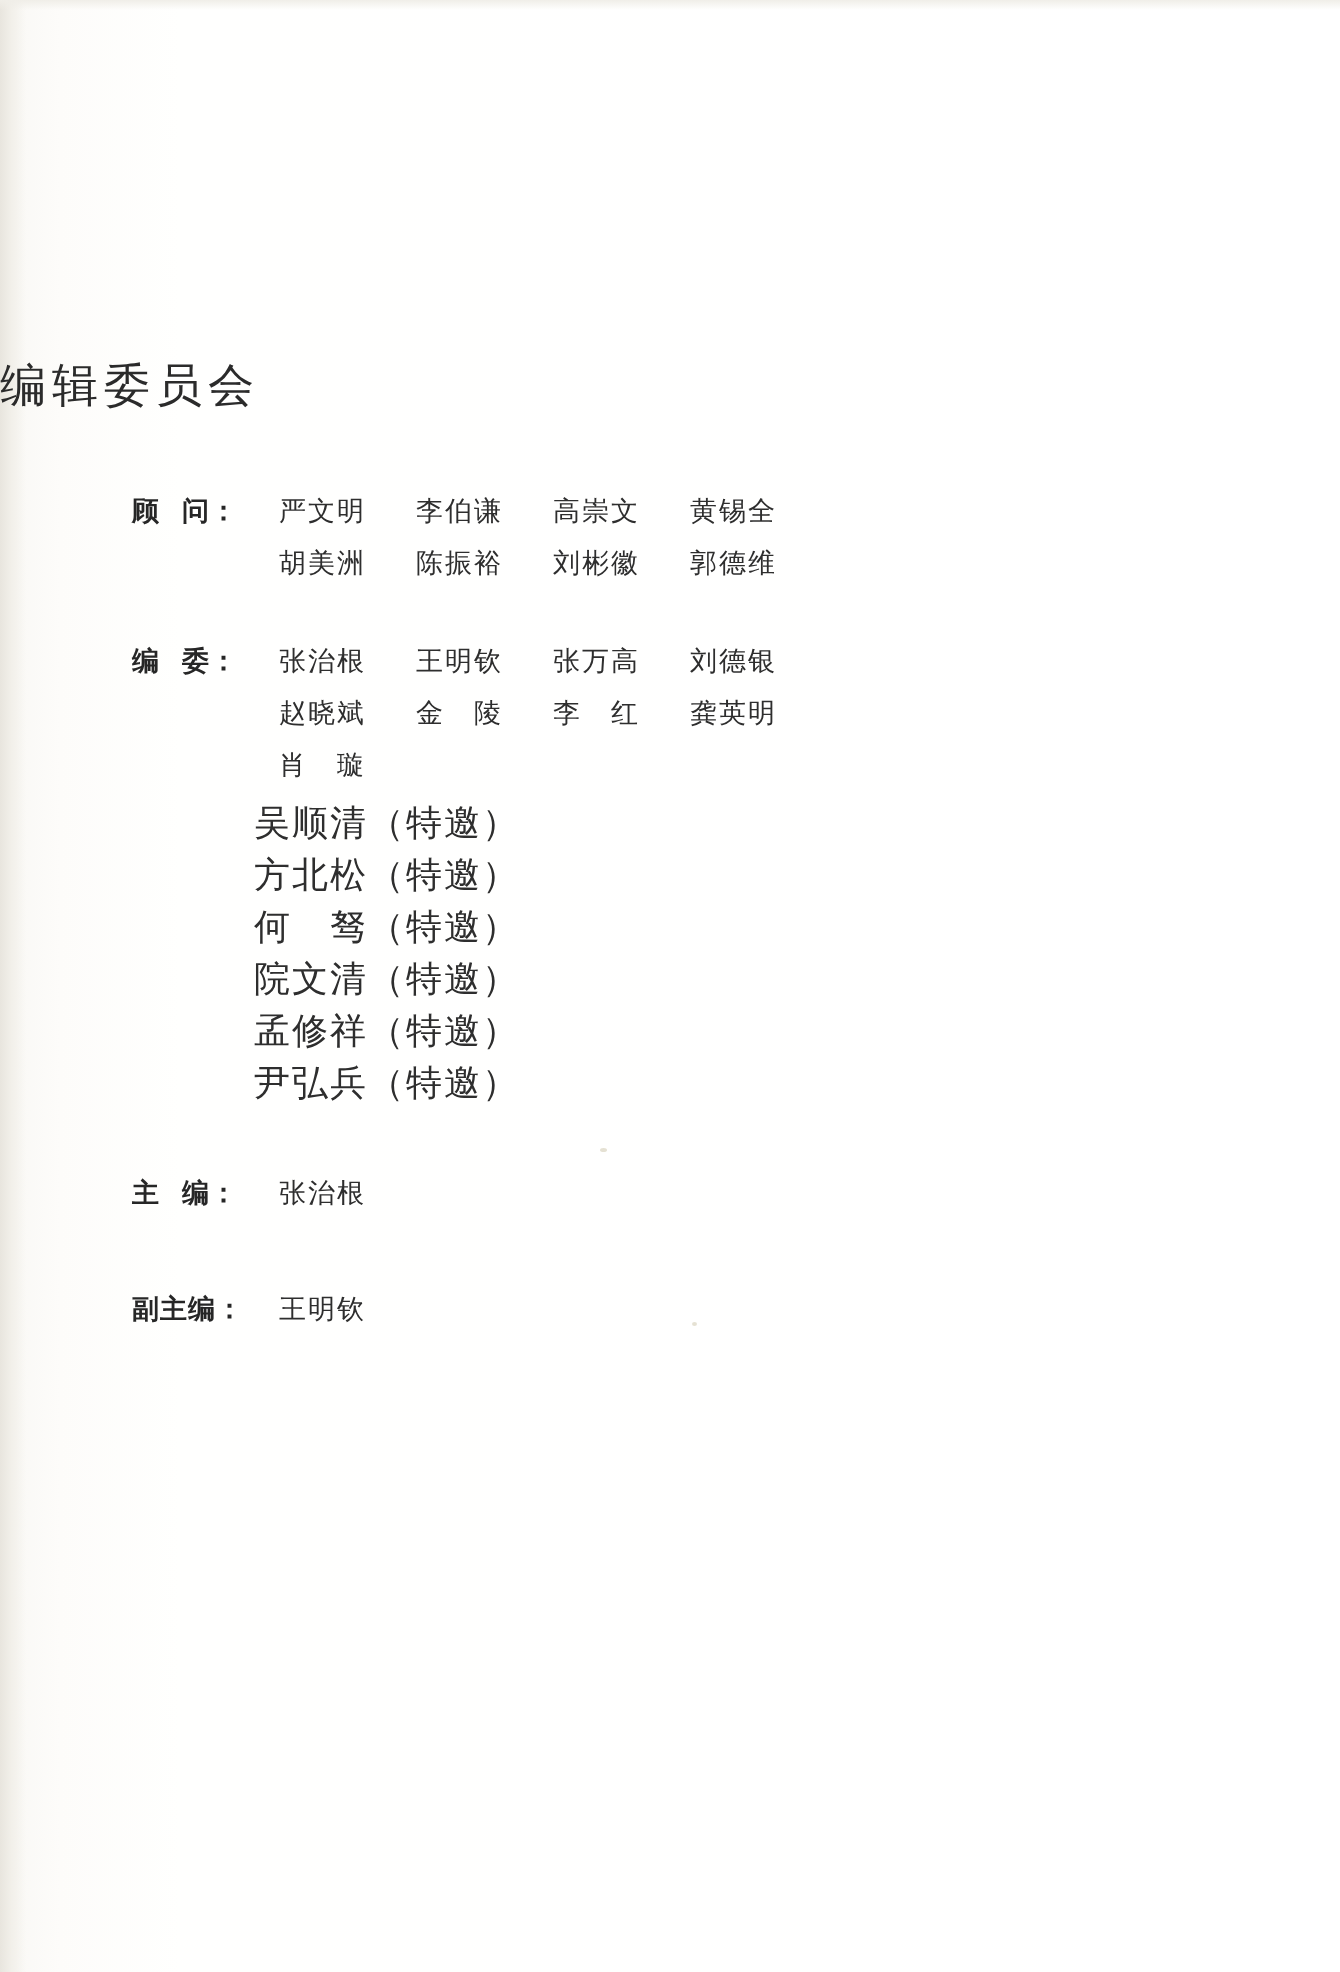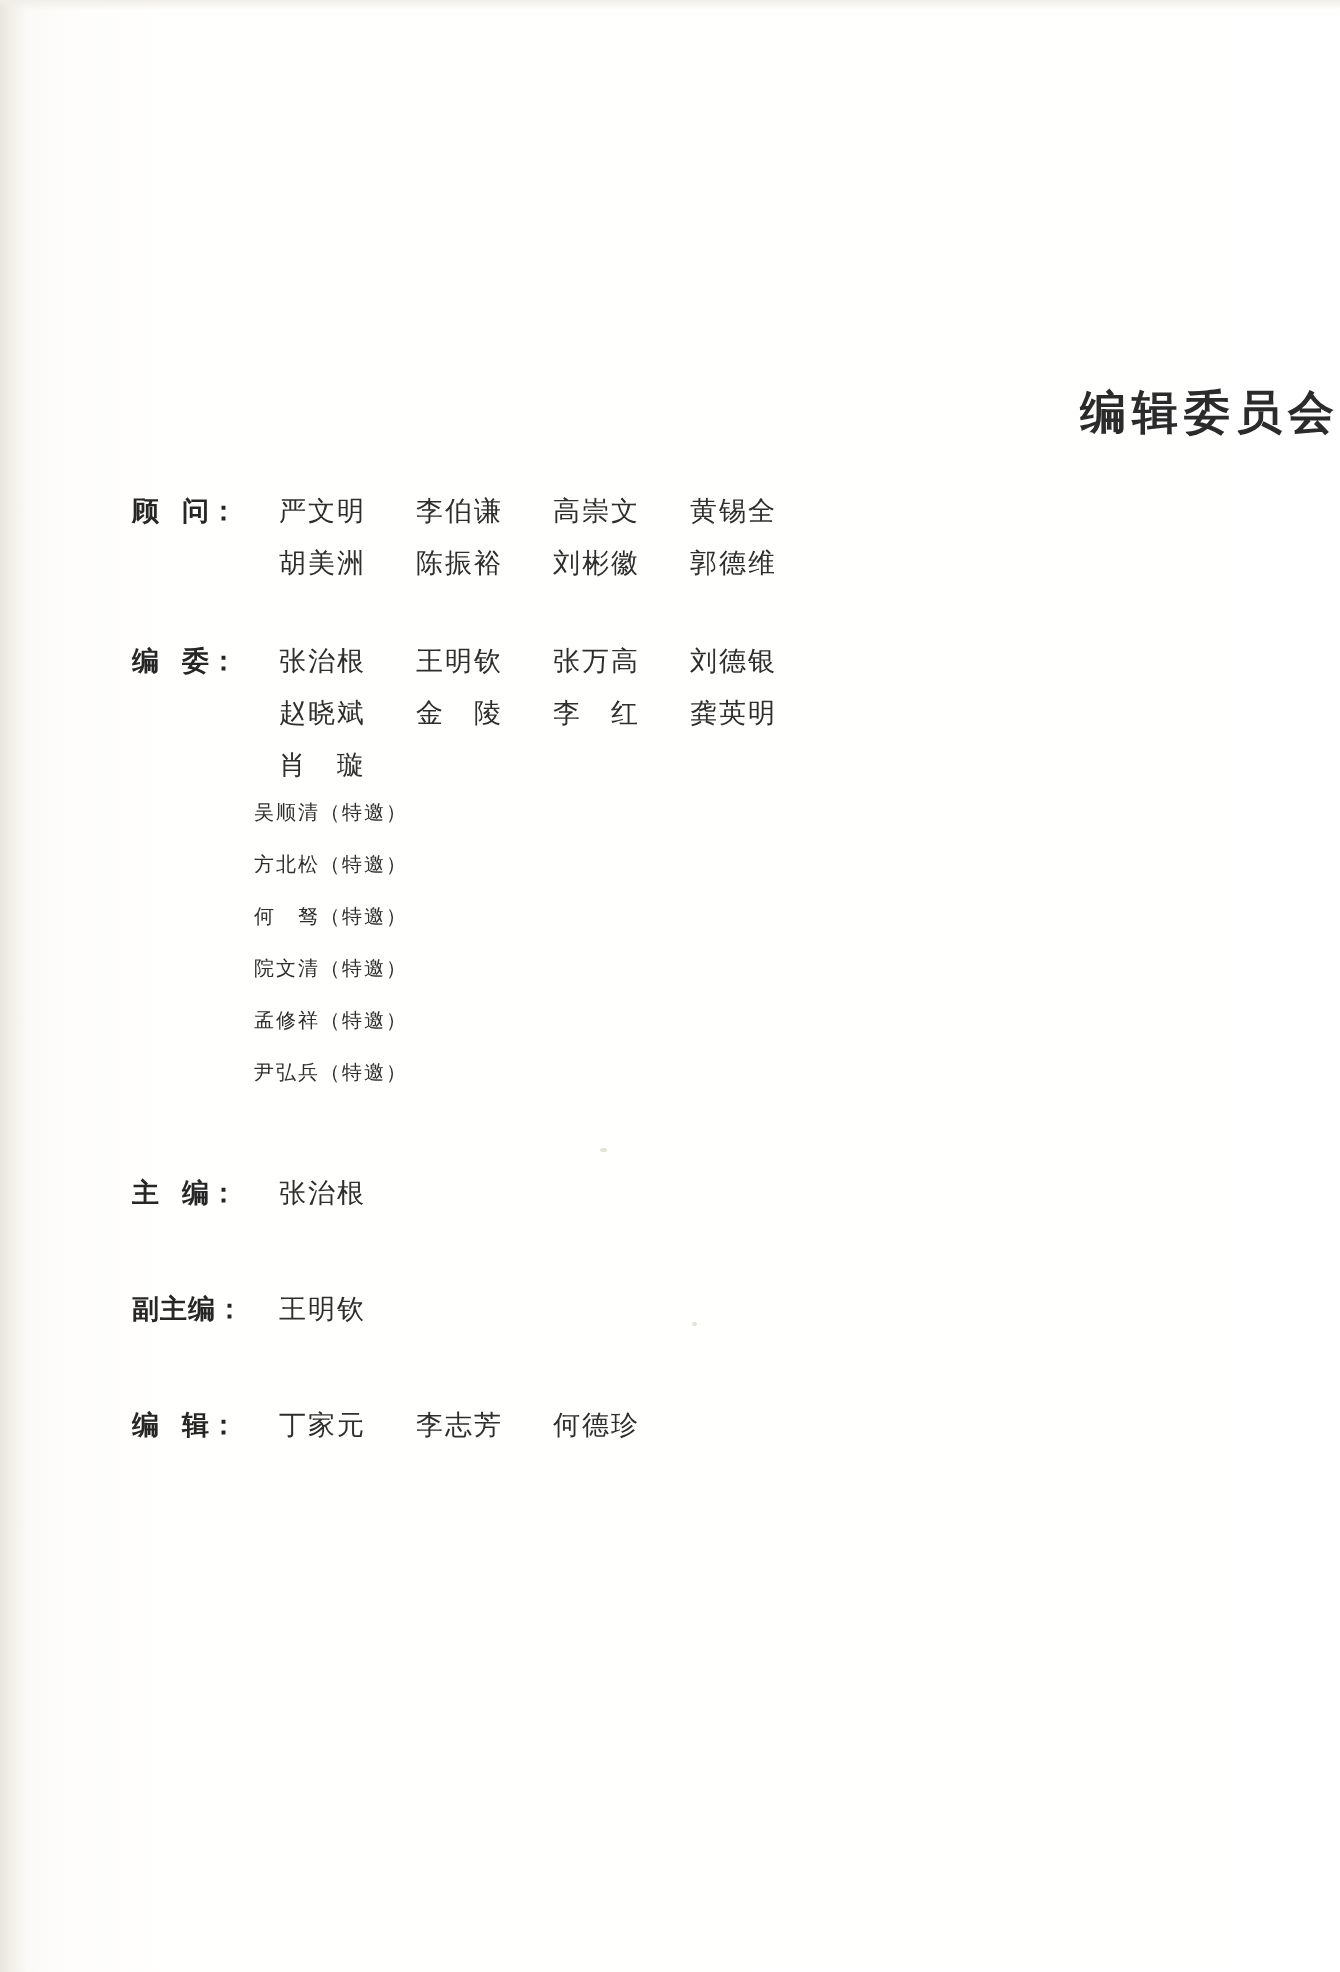--- a/index.html
+++ b/index.html
@@ -45,27 +45,26 @@
     left: 0;
     top: 0;
     width: 100%;
   }
 
   .title {
     position: absolute;
     left: 0;
     top: 355px;
     width: 100%;
-    text-align: right;
+    text-align: left;
     font-size: 46px;
-    font-weight: bold;
+    font-weight: normal;
     letter-spacing: 6px;
     color: #2b2b2b;
     font-family: "DejaVu Serif", "Liberation Serif", serif;
-    margin-top: 27px;
   }
 
   .sections {
     position: absolute;
     left: 132px;
     top: 493px;
     width: 1000px;
   }
 
   .section {
@@ -106,21 +105,21 @@
     color: #2e2e2e;
     letter-spacing: 2px;
     white-space: nowrap;
     font-family: "DejaVu Serif", "Liberation Serif", serif;
     text-align: center;
   }
 
   .name-wide {
     width: auto;
     flex: 0 0 auto;
-    font-size: 20px;
+    font-size: 36px;
     color: #2e2e2e;
     letter-spacing: 2px;
     white-space: nowrap;
     font-family: Liberation Sans, sans-serif;
   }
 
   .single-row {
     display: flex;
     align-items: flex-start;
     height: 52px;
@@ -249,26 +248,16 @@
         <div class="row">
           <div class="label">副主编：</div>
           <div class="names">
             <div class="name">王明钦</div>
           </div>
         </div>
       </div>
 
       <div class="gap-mid"></div>
 
-      <div class="section">
-        <div class="row">
-          <div class="label">编<span class="sp"></span>辑：</div>
-          <div class="names">
-            <div class="name">丁家元</div>
-            <div class="name">李志芳</div>
-            <div class="name">何德珍</div>
-          </div>
-        </div>
-      </div>
 
     </div>
   </div>
 </div>
 
 </body></html>

